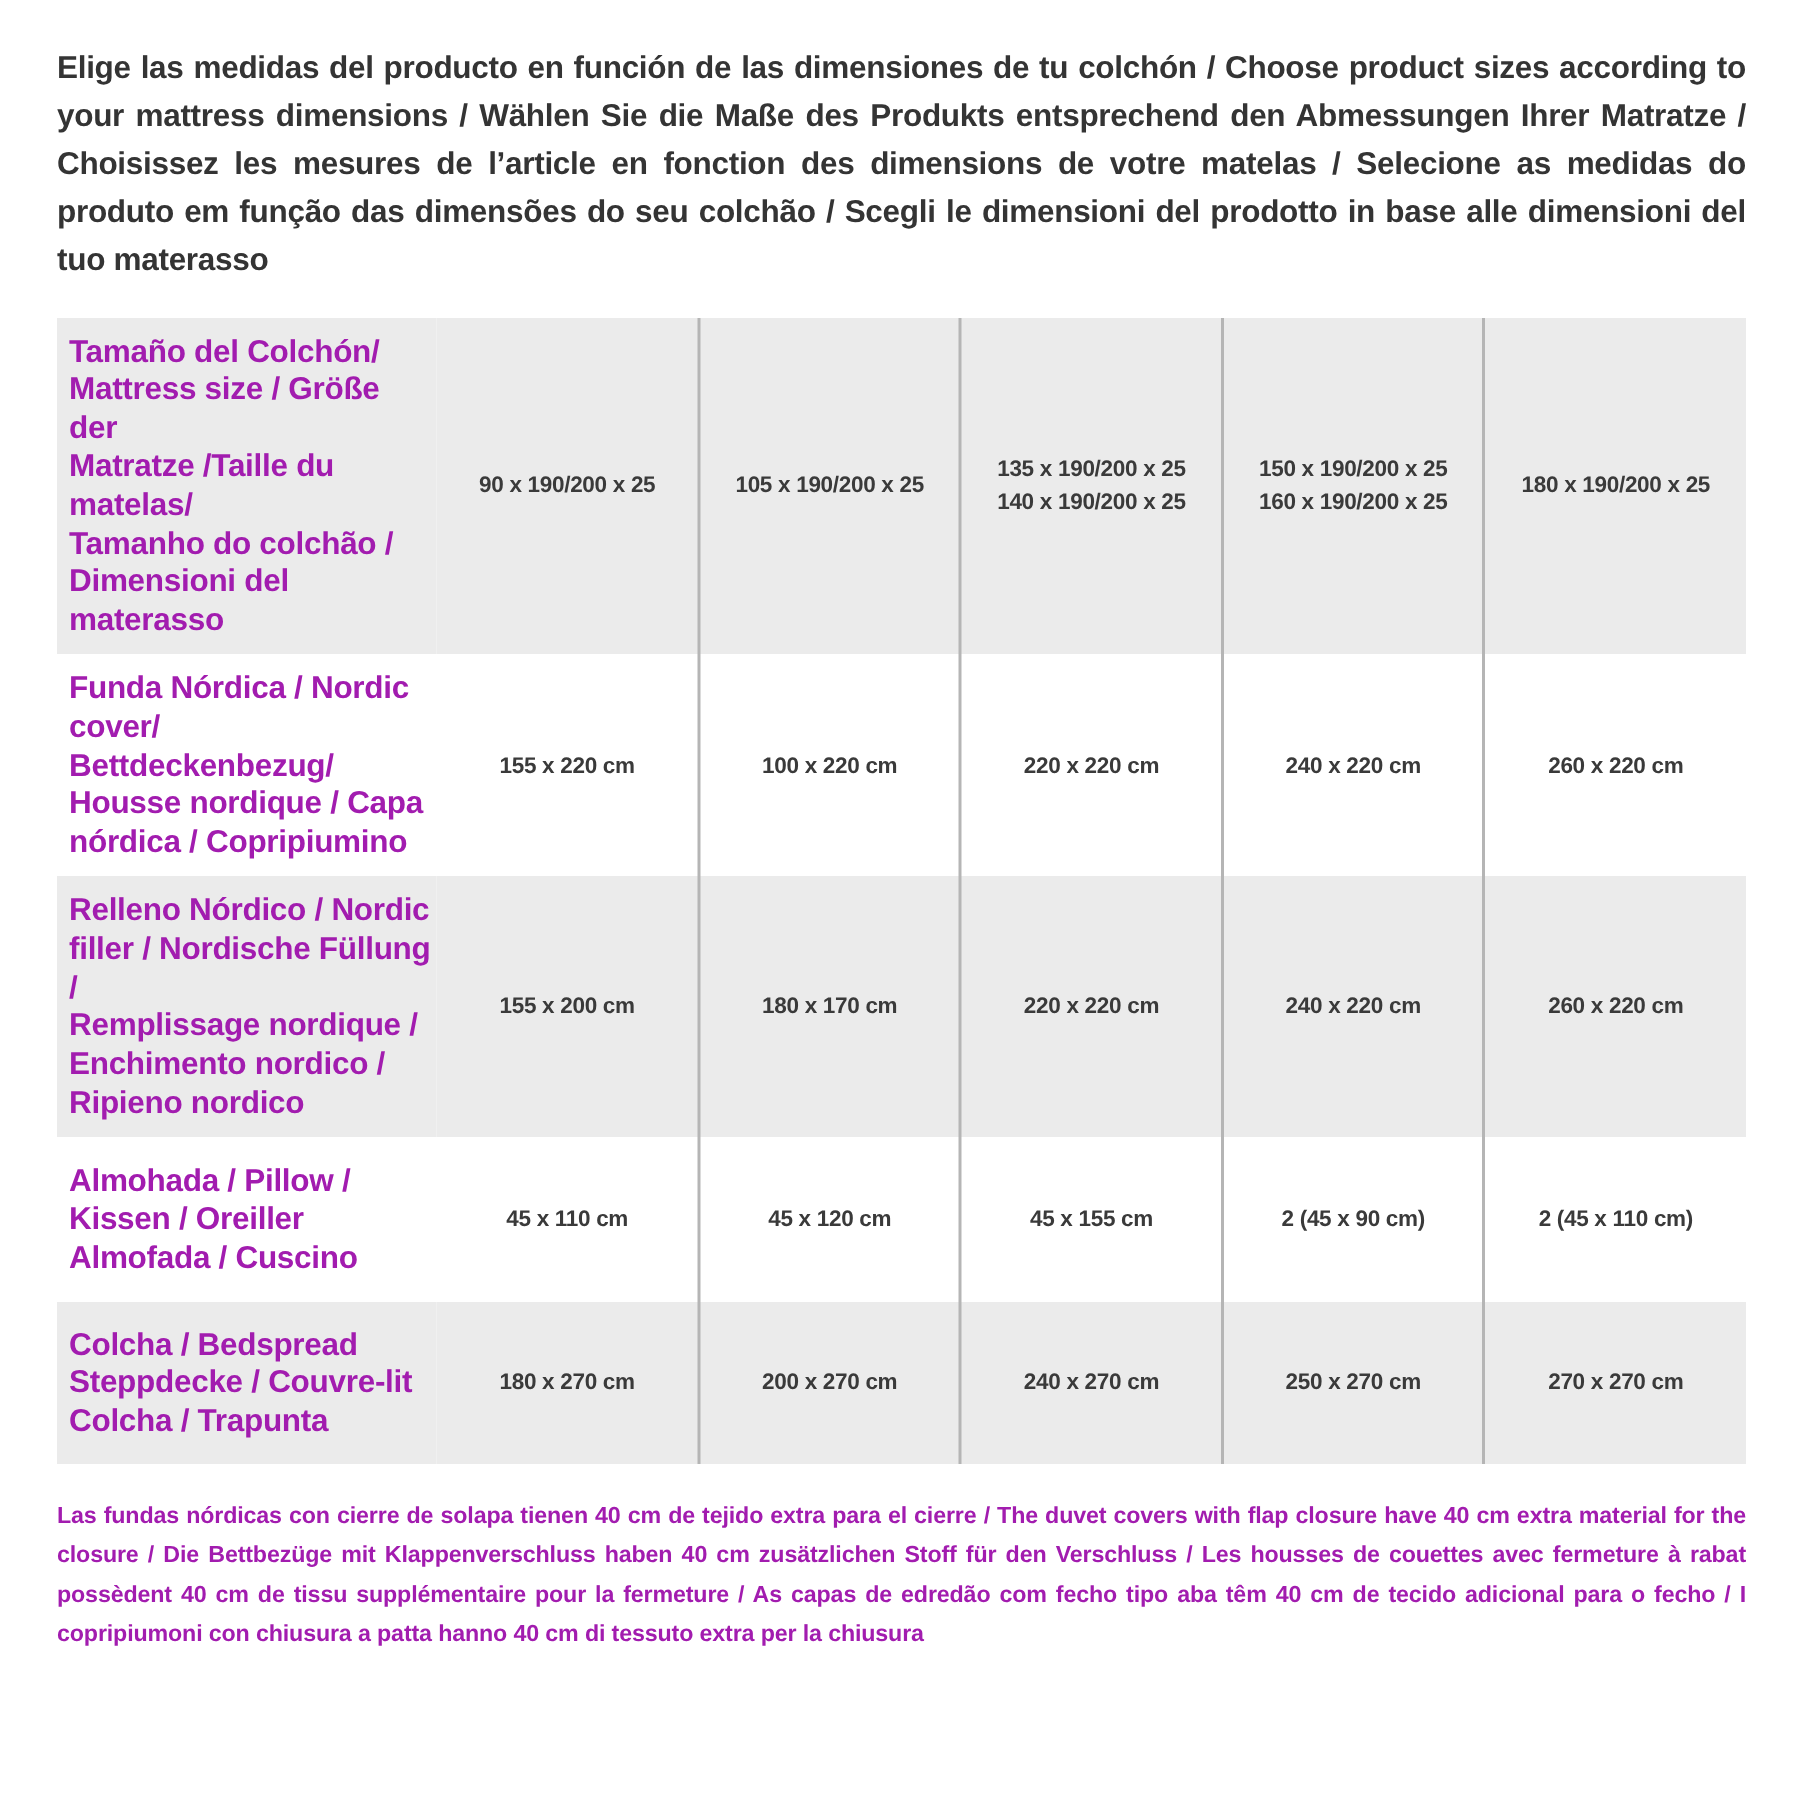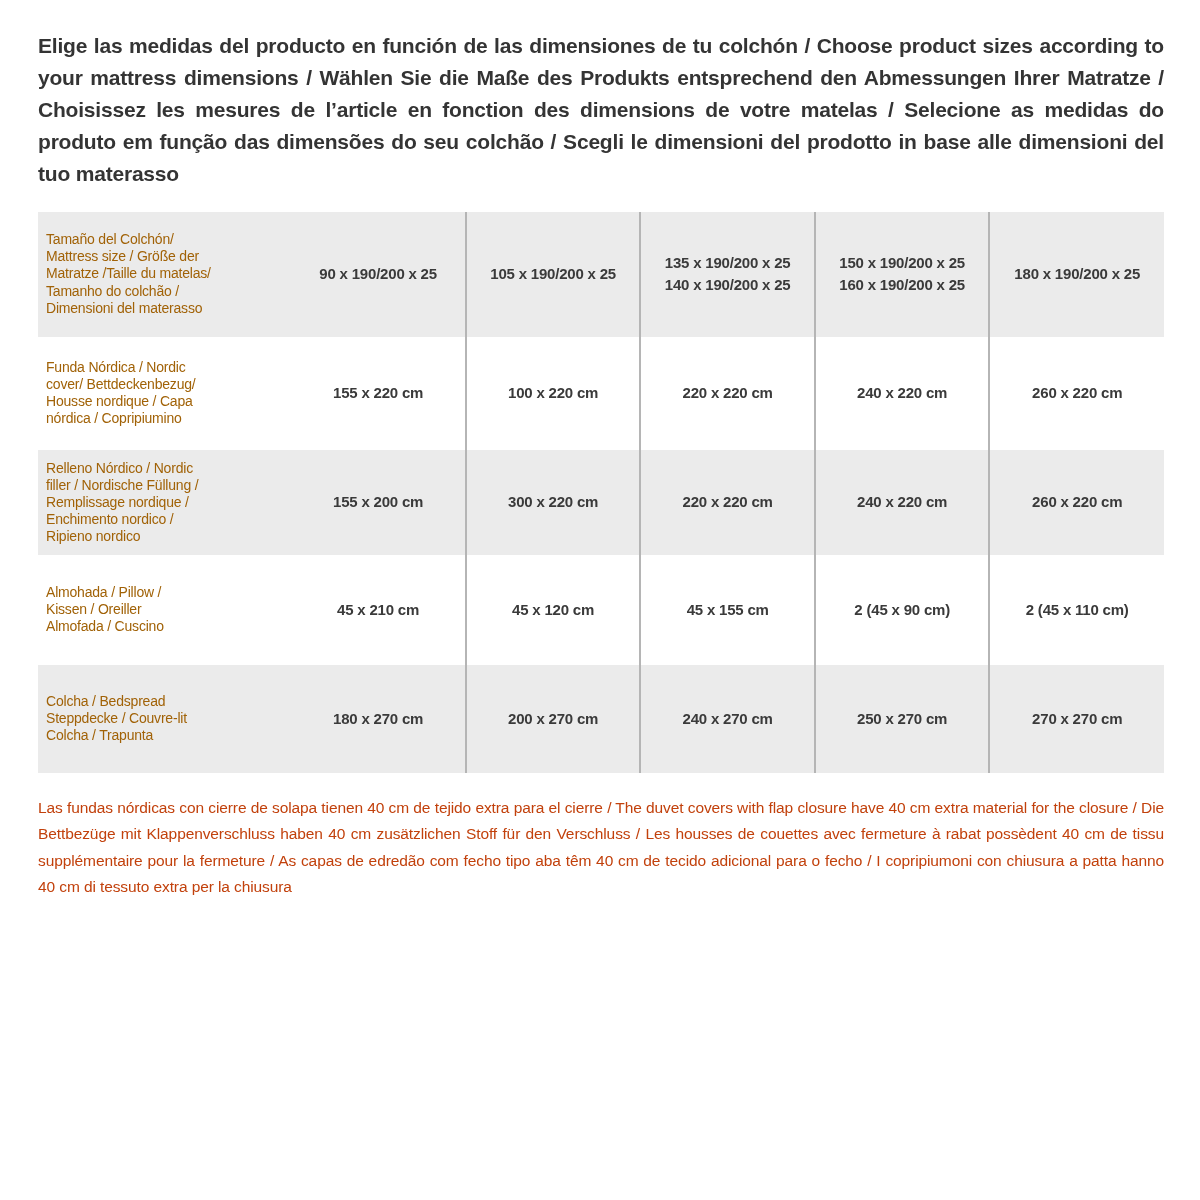--- a/index.html
+++ b/index.html
@@ -27,27 +27,27 @@
     width: 100%;
     border-collapse: collapse;
     table-layout: fixed;
   }
   table.size-table tr:nth-child(odd)  { background: #ebebeb; }
   table.size-table tr:nth-child(even) { background: #ffffff; }
   table.size-table th.lbl {
     width: 22.5%;
     text-align: left;
     vertical-align: middle;
-    font-size: 14px;
-    font-weight: normal;
+    font-size: 21px;
+    font-weight: bold;
     line-height: 1.22;
     letter-spacing: -0.2px;
     padding: 10px 4px 10px 8px;
     white-space: pre-line;
-    color: #a16207;
+    color: #a21caf;
   }
   table.size-table td.val {
     width: 15.5%;
     text-align: center;
     vertical-align: middle;
     font-size: 15px;
     font-weight: bold;
     letter-spacing: -0.2px;
     line-height: 1.45;
     padding: 8px 6px;
@@ -59,25 +59,25 @@
   tr.r1 { height: 125px; }
   tr.r2 { height: 113px; }
   tr.r3 { height: 105px; }
   tr.r4 { height: 117px; }
   tr.r5 { height: 102px; }
   tr.r6 { height: 110px; }
   tr.r7 { height: 108px; }
   tr.r8 { height: 100px; }
   .footnote {
     font-size: 15.5px;
-    font-weight: normal;
+    font-weight: bold;
     line-height: 1.7;
     text-align: justify;
     letter-spacing: -0.1px;
-    color: #c2410c;
+    color: #a21caf;
     margin-top: 22px;
   }
 </style>
 </head>
 <body>
 
 <div class="sheet">
 
   <p class="intro">Elige las medidas del producto en función de las dimensiones de tu colchón / Choose product sizes according to your mattress dimensions / Wählen Sie die Maße des Produkts entsprechend den Abmessungen Ihrer Matratze / Choisissez les mesures de l’article en fonction des dimensions de votre matelas / Selecione as medidas do produto em função das dimensões do seu colchão / Scegli le dimensioni del prodotto in base alle dimensioni del tuo materasso</p>
 
@@ -108,30 +108,30 @@
         <td class="val">240 x 220 cm</td>
         <td class="val">260 x 220 cm</td>
       </tr>
       <tr class="r5">
         <th class="lbl">Relleno Nórdico / Nordic
 filler / Nordische Füllung /
 Remplissage nordique /
 Enchimento nordico /
 Ripieno nordico</th>
         <td class="val">155 x 200 cm</td>
-        <td class="val">300 x 220 cm</td>
+        <td class="val">180 x 170 cm</td>
         <td class="val">220 x 220 cm</td>
         <td class="val">240 x 220 cm</td>
         <td class="val">260 x 220 cm</td>
       </tr>
       <tr class="r6">
         <th class="lbl">Almohada  / Pillow /
 Kissen / Oreiller
 Almofada / Cuscino</th>
-        <td class="val">45 x 210 cm</td>
+        <td class="val">45 x 110 cm</td>
         <td class="val">45 x 120 cm</td>
         <td class="val">45 x 155 cm</td>
         <td class="val">2 (45 x 90 cm)</td>
         <td class="val">2 (45 x 110 cm)</td>
       </tr>
       <tr class="r7">
         <th class="lbl">Colcha / Bedspread
 Steppdecke / Couvre-lit
 Colcha / Trapunta</th>
         <td class="val">180 x 270 cm</td>

